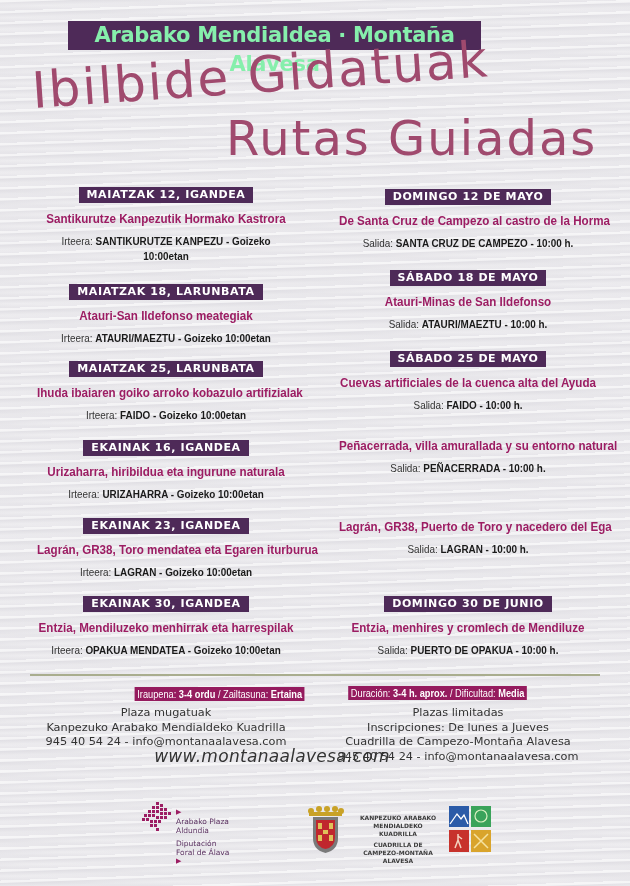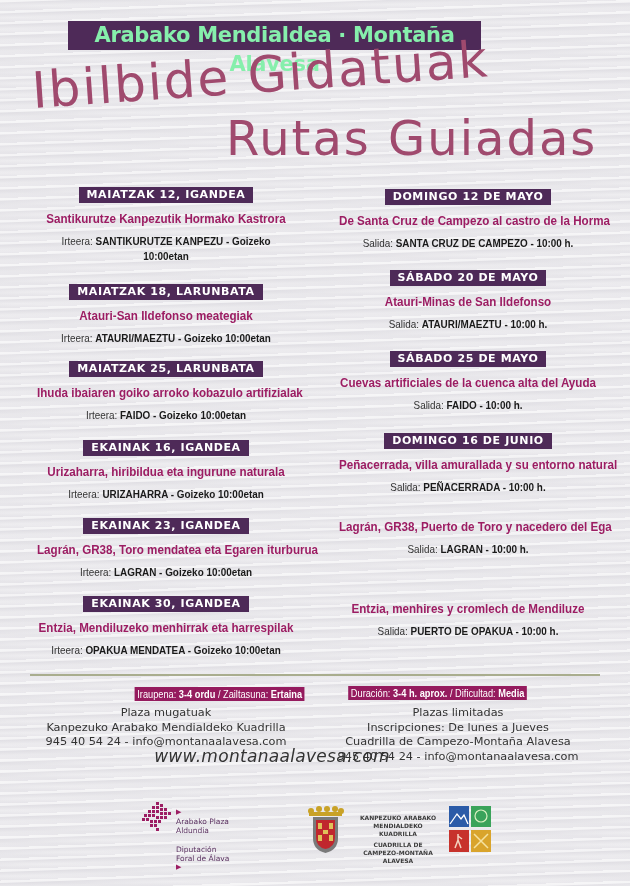--- a/index.html
+++ b/index.html
@@ -96,39 +96,39 @@
   </div>
 </div>
 
 <div class="abs col right" style="top:0;height:0;">
   <div class="event" style="top:186px">
     <span class="date">DOMINGO 12 DE MAYO</span>
     <div class="route">De Santa Cruz de Campezo al castro de la Horma</div>
     <div class="start"><span class="lbl">Salida:</span> <b>SANTA CRUZ DE CAMPEZO - 10:00 h.</b></div>
   </div>
   <div class="event" style="top:267px">
-    <span class="date">SÁBADO 20 DE MAYO</span>
+    <span class="date">SÁBADO 18 DE MAYO</span>
     <div class="route">Atauri-Minas de San Ildefonso</div>
     <div class="start"><span class="lbl">Salida:</span> <b>ATAURI/MAEZTU - 10:00 h.</b></div>
   </div>
   <div class="event" style="top:348px">
     <span class="date">SÁBADO 25 DE MAYO</span>
     <div class="route">Cuevas artificiales de la cuenca alta del Ayuda</div>
     <div class="start"><span class="lbl">Salida:</span> <b>FAIDO - 10:00 h.</b></div>
   </div>
   <div class="event" style="top:430px">
-    <span class="date">DOMINGO 16 DE JUNIO</span>
     <div class="route">Peñacerrada, villa amurallada y su entorno natural</div>
     <div class="start"><span class="lbl">Salida:</span> <b>PEÑACERRADA - 10:00 h.</b></div>
   </div>
   <div class="event" style="top:511px">
     <div class="route">Lagrán, GR38, Puerto de Toro y nacedero del Ega</div>
     <div class="start"><span class="lbl">Salida:</span> <b>LAGRAN - 10:00 h.</b></div>
   </div>
   <div class="event" style="top:593px">
+    <span class="date">DOMINGO 30 DE JUNIO</span>
     <div class="route">Entzia, menhires y cromlech de Mendiluze</div>
     <div class="start"><span class="lbl">Salida:</span> <b>PUERTO DE OPAKUA - 10:00 h.</b></div>
   </div>
 </div>
 
 <div class="abs divider"></div>
 
 <div class="abs" style="left:16px;top:684px;width:300px;text-align:right;">
   <span class="tag"><span>Iraupena:</span> <b>3-4 ordu</b> <span>/</span> <span>Zailtasuna:</span> <b>Ertaina</b></span>
 </div>
@@ -179,21 +179,21 @@
       <rect x="8" y="22" width="3" height="3"></rect>
         <rect x="12" y="22" width="3" height="3"></rect>
         <rect x="14" y="26" width="3" height="3"></rect>
     </g>
   </svg>
 </div>
 <div class="abs" style="left:176px;top:808px;">
   <div class="logo-text" style="color:#9c1d63;font-size:7px;">▶</div>
   <div class="logo-text">Arabako Plaza</div>
   <div class="logo-text">Aldundia</div>
-  <div class="logo-text" style="margin-top:10px">Diputación</div>
+  <div class="logo-text" style="margin-top:4px">Diputación</div>
   <div class="logo-text">Foral de Álava</div>
   <div class="logo-text" style="color:#9c1d63;font-size:7px;">▶</div>
 </div>
 
 <div class="abs" style="left:305px;top:806px;width:40px;height:48px;">
   <svg width="40" height="48" viewBox="0 0 40 48">
     <g fill="#c9a227">
         <circle cx="6" cy="5" r="3"></circle>
         <circle cx="14" cy="3" r="3"></circle>
         <circle cx="22" cy="3" r="3"></circle>

